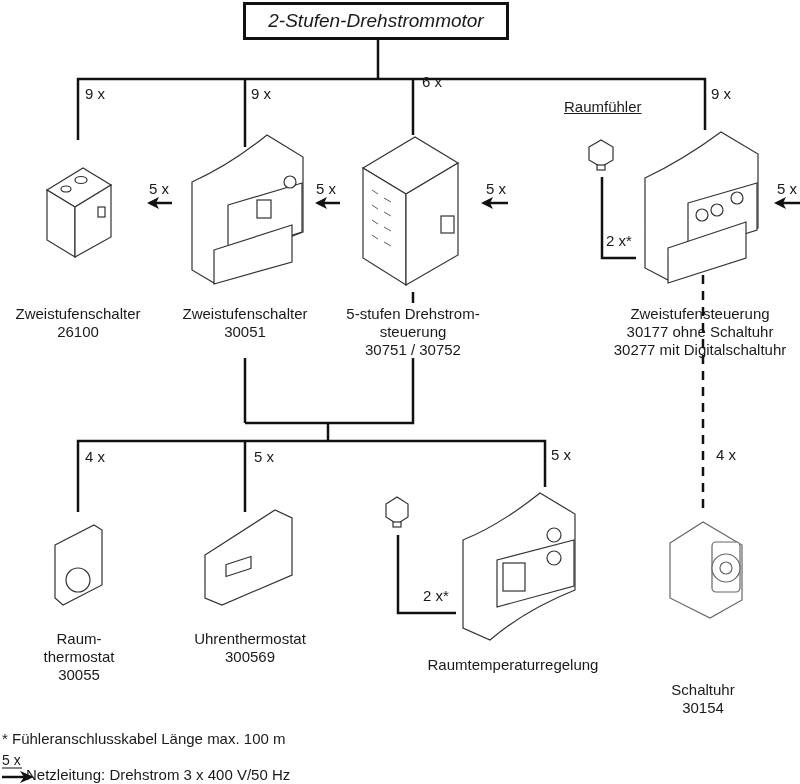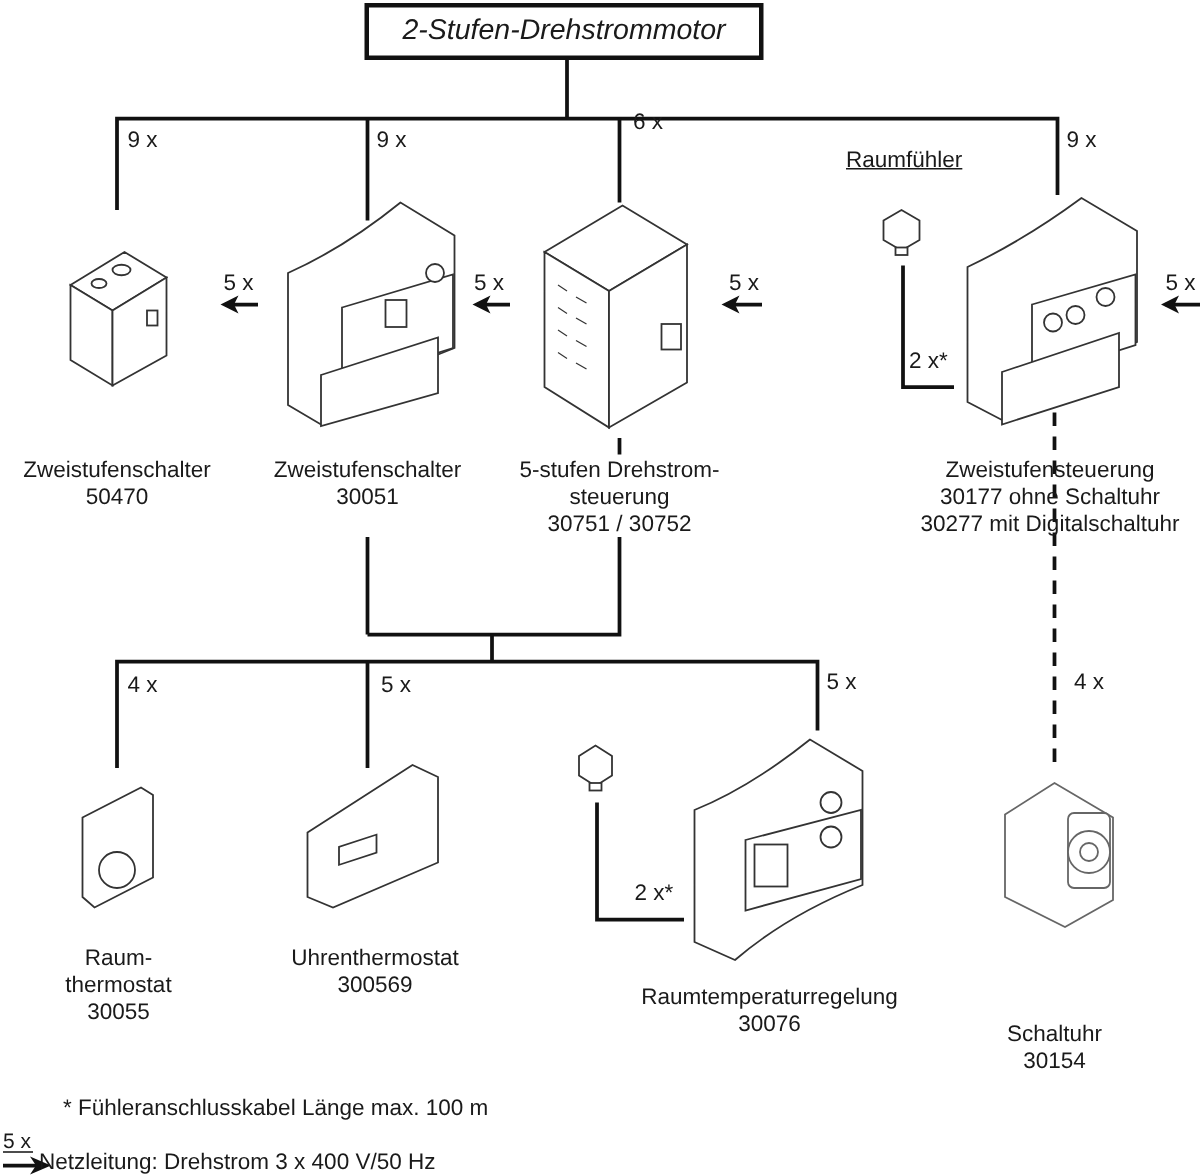--- a/index.html
+++ b/index.html
@@ -149,21 +149,21 @@
 
 <div class="lbl" style="left:149px;top:180px;">5 x</div>
 <div class="lbl" style="left:316px;top:180px;">5 x</div>
 <div class="lbl" style="left:486px;top:180px;">5 x</div>
 <div class="lbl" style="left:777px;top:180px;">5 x</div>
 <div class="lbl" style="left:606px;top:232px;">2 x*</div>
 <div class="lbl" style="left:423px;top:587px;">2 x*</div>
 
 <div class="lbl ctr" style="left:78px;top:305px;">
     <div>Zweistufenschalter</div>
-    <div>50470</div>
+    <div>26100</div>
   </div>
 <div class="lbl ctr" style="left:245px;top:305px;">
     <div>Zweistufenschalter</div>
     <div>30051</div>
   </div>
 <div class="lbl ctr" style="left:413px;top:305px;">
     <div>5-stufen Drehstrom-</div>
     <div>steuerung</div>
     <div>30751 / 30752</div>
   </div>
@@ -182,22 +182,21 @@
     <div>Raum-</div>
     <div>thermostat</div>
     <div>30055</div>
   </div>
 <div class="lbl ctr" style="left:250px;top:630px;">
     <div>Uhrenthermostat</div>
     <div>300569</div>
   </div>
 <div class="lbl ctr" style="left:513px;top:656px;">
     <div>Raumtemperaturregelung</div>
-    <div>30076</div>
   </div>
 <div class="lbl ctr" style="left:703px;top:656px;margin-top:25px;">
     <div>Schaltuhr</div>
     <div>30154</div>
   </div>
 
-<div class="note" style="left:2px;top:730px;margin-left:40px;">* Fühleranschlusskabel Länge max. 100 m</div>
+<div class="note" style="left:2px;top:730px;">* Fühleranschlusskabel Länge max. 100 m</div>
 <div class="note" style="left:2px;top:752px;font-size:14px;">5 x</div>
 <div class="note" style="left:26px;top:766px;">Netzleitung: Drehstrom 3 x 400 V/50 Hz</div>
 
 </body></html>

